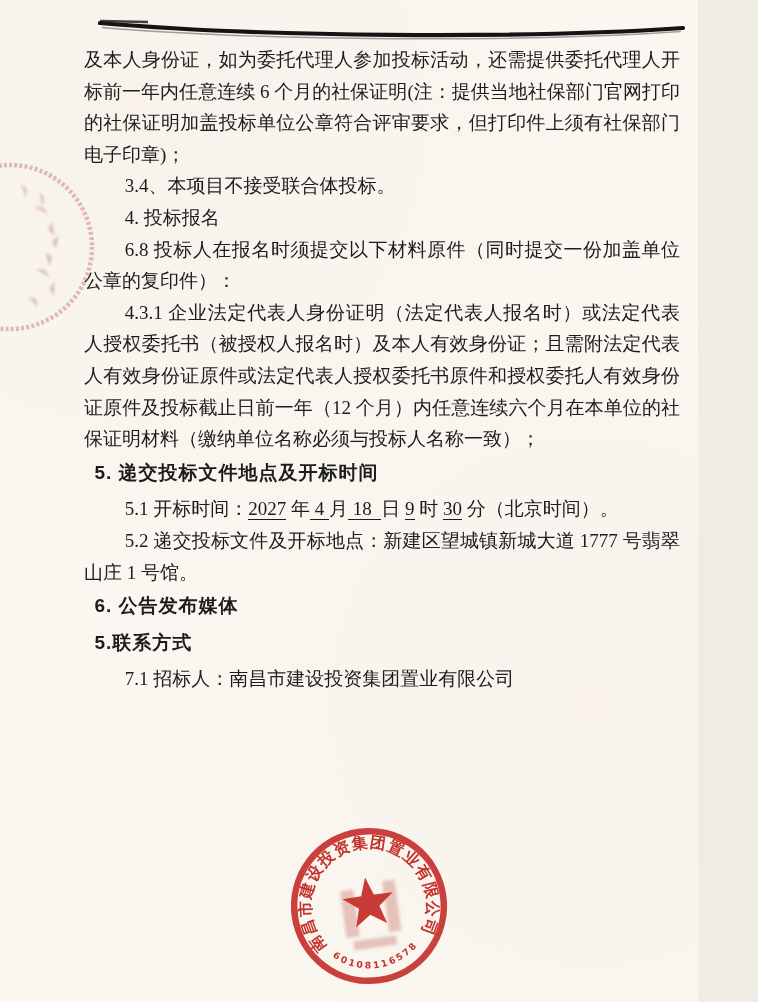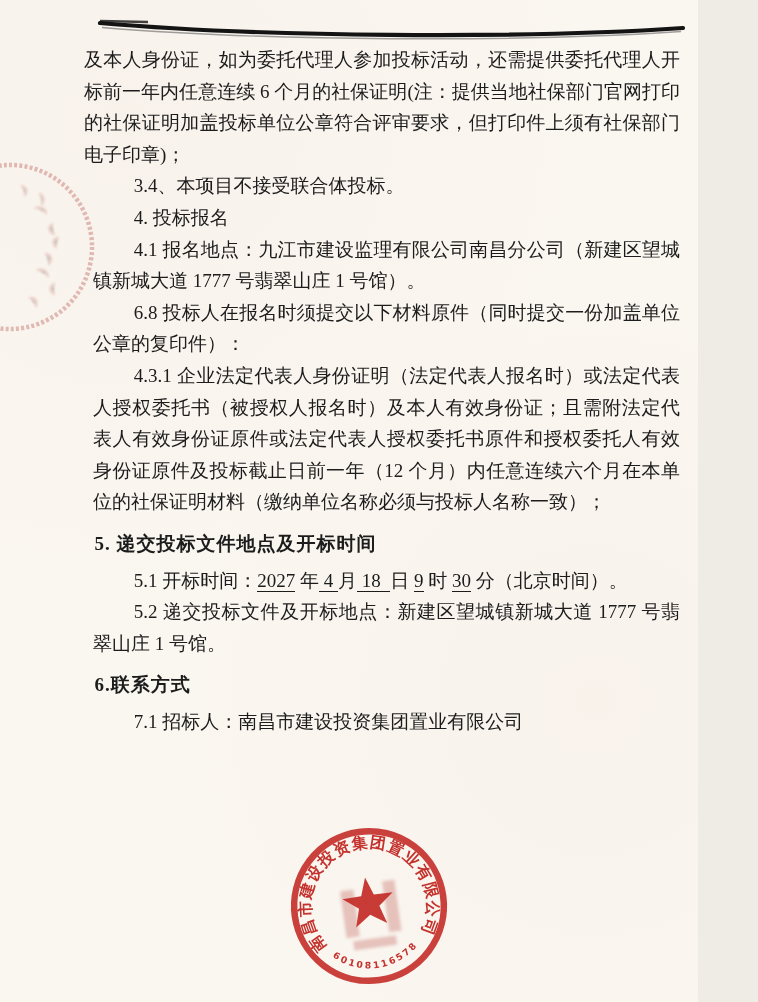--- a/index.html
+++ b/index.html
@@ -18,24 +18,24 @@
   }
   .top-curve{position:absolute;left:0;top:0;z-index:3;pointer-events:none;}
   .left-stamp{position:absolute;left:0;top:150px;z-index:2;pointer-events:none;}
   .content{
     position:absolute;left:84px;top:44px;width:596px;z-index:1;
     font-size:19px;line-height:31.6px;color:#1c1c1c;
     text-align:justify;
   }
   .para{margin:0;}
   .para span{white-space:pre-wrap;}
-  .para.indent{text-indent:2.15em;margin-left:9px;}
+  .para.indent{text-indent:2.15em;}
   .para.heading{
-    font-family:Liberation Serif, serif;
-    font-weight:700;text-indent:0.55em;margin:10px 0 5px 0;
+    font-family:Liberation Sans, sans-serif;
+    font-weight:700;text-indent:0.55em;margin:2px 0 5px 0;
     letter-spacing:1px;
   }
   .u{border-bottom:1.6px solid #1c1c1c;}
   .main-stamp{
     position:absolute;left:287px;top:822px;width:164px;height:168px;z-index:4;
     transform:rotate(-8deg);
     mix-blend-mode:multiply;opacity:.93;pointer-events:none;
   }
   .stamp-arc-text{
     font-family:"Liberation Serif","DejaVu Serif",serif;
@@ -72,27 +72,27 @@
         <filter id="blur1">
           <feGaussianBlur stdDeviation="0.8"></feGaussianBlur>
         </filter>
       </defs>
   </svg>
 
   <div class="content" id="doc-content">
       <p class="para body"><span>及本人身份证，如为委托代理人参加投标活动，还需提供委托代理人开标前一年内任意连续 6 个月的社保证明(注：提供当地社保部门官网打印的社保证明加盖投标单位公章符合评审要求，但打印件上须有社保部门电子印章)；</span></p>
       <p class="para body indent"><span>3.4、本项目不接受联合体投标。</span></p>
       <p class="para body indent"><span>4. 投标报名</span></p>
-      <p class="para body indent"><span>4.1 报名地点：九江市建设监理有限公司南昌分公司（新建区望城镇新城大道 1777 号翡翠山庄 1 号馆）。</span></p>
       <p class="para body indent"><span>6.8 投标人在报名时须提交以下材料原件（同时提交一份加盖单位公章的复印件）：</span></p>
       <p class="para body indent"><span>4.3.1 企业法定代表人身份证明（法定代表人报名时）或法定代表人授权委托书（被授权人报名时）及本人有效身份证；且需附法定代表人有效身份证原件或法定代表人授权委托书原件和授权委托人有效身份证原件及投标截止日前一年（12 个月）内任意连续六个月在本单位的社保证明材料（缴纳单位名称必须与投标人名称一致）；</span></p>
       <p class="para heading"><span>5. 递交投标文件地点及开标时间</span></p>
       <p class="para body indent"><span>5.1 开标时间：</span><span class="u">2027</span><span> 年</span><span class="u"> 4 </span><span>月</span><span class="u"> 18  </span><span>日 </span><span class="u">9</span><span> 时 </span><span class="u">30</span><span> 分（北京时间）。</span></p>
       <p class="para body indent"><span>5.2 递交投标文件及开标地点：新建区望城镇新城大道 1777 号翡翠山庄 1 号馆。</span></p>
-      <p class="para heading"><span>6.联系方式</span></p>
+      <p class="para heading"><span>6. 公告发布媒体</span></p>
+      <p class="para heading"><span>5.联系方式</span></p>
       <p class="para body indent"><span>7.1 招标人：南昌市建设投资集团置业有限公司</span></p>
     </div>
 
   <svg class="main-stamp" viewBox="0 0 160 160">
     <defs>
       <path id="arcTop" d="M 30.6,108.5 A 57 57 0 1 1 129.4,108.5" fill="none"></path>
       <path id="arcBottom" d="M 40.8,126.7 A 61 61 0 0 0 119.2,126.7" fill="none"></path>
       <filter id="sblur">
           <feGaussianBlur stdDeviation="1.4"></feGaussianBlur>
         </filter>

